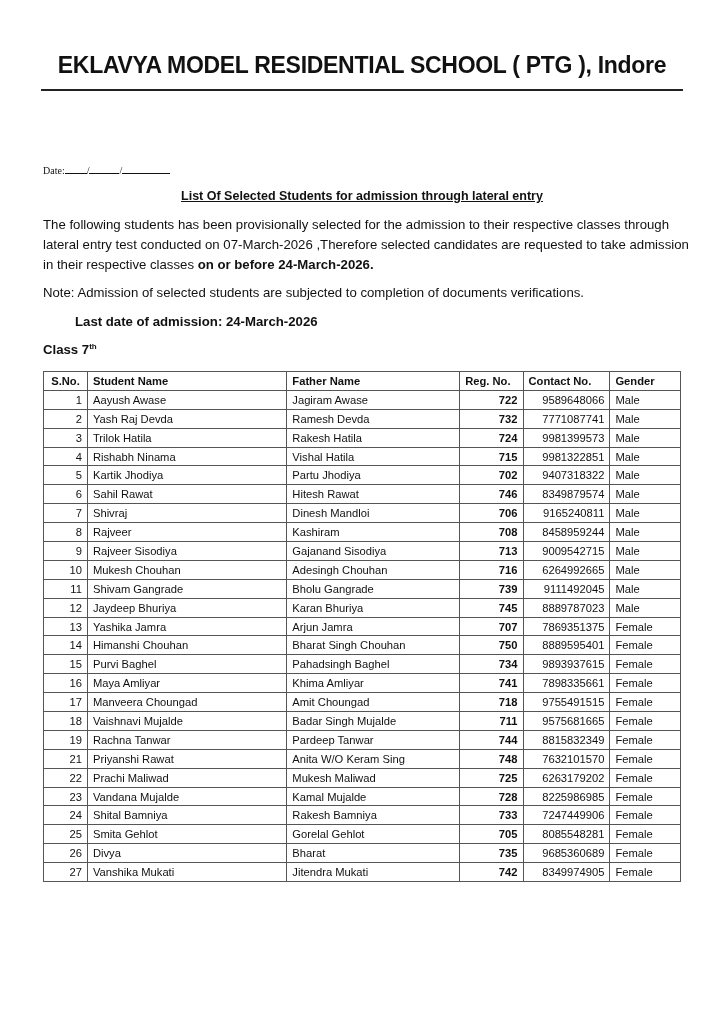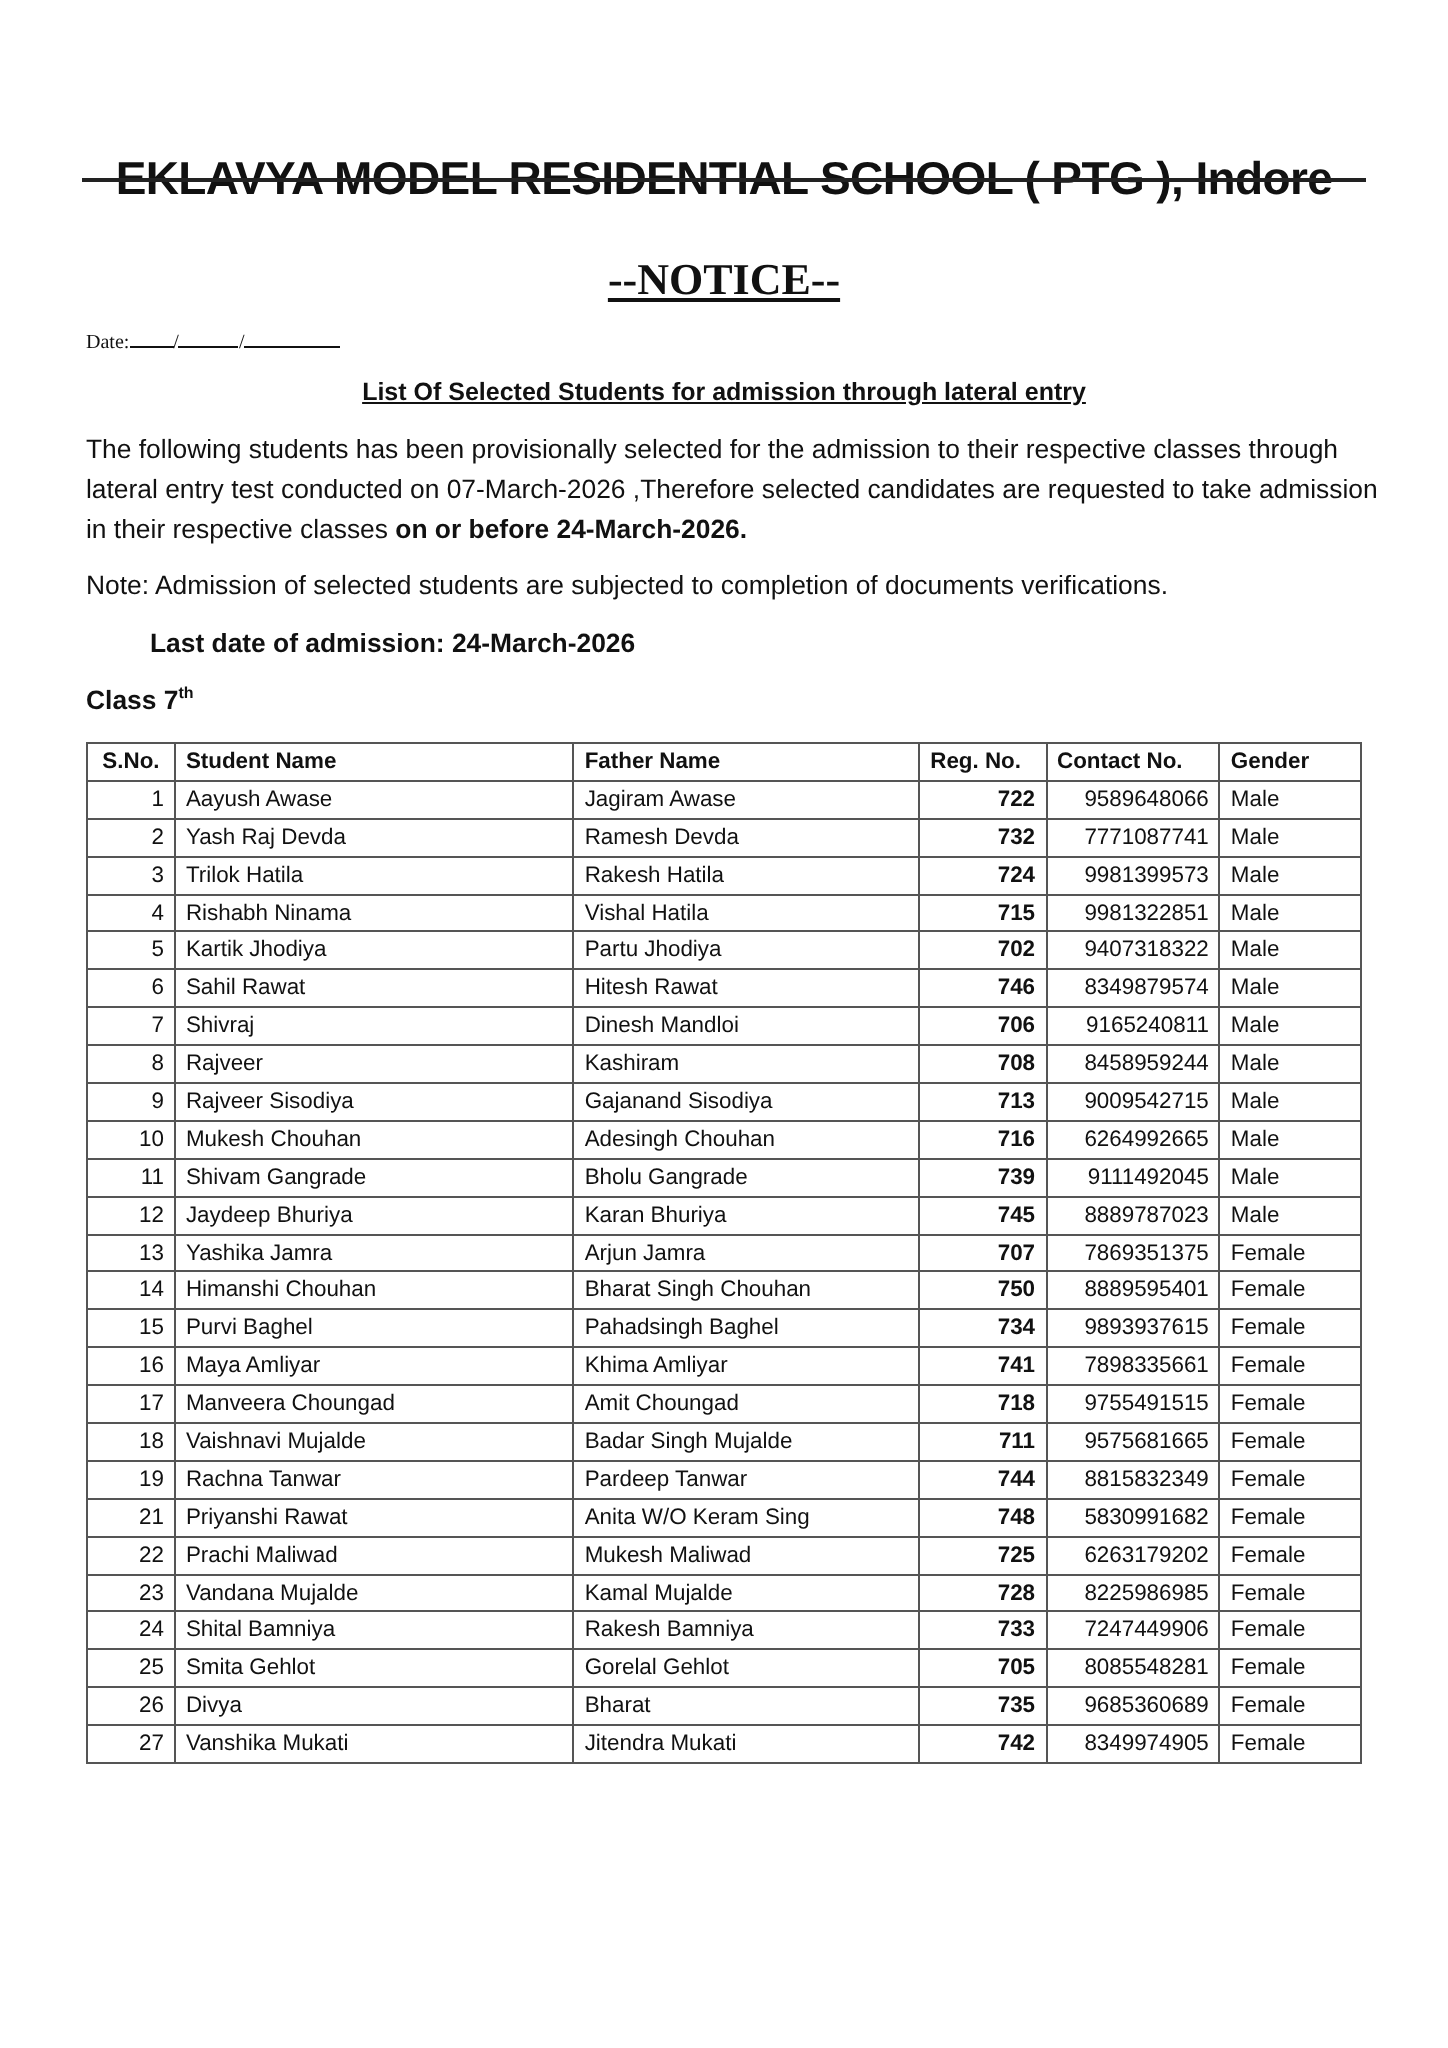--- a/index.html
+++ b/index.html
@@ -1,18 +1,18 @@
 <!DOCTYPE html>
 <html><head>
 <meta charset="utf-8">
 <style>
   html, body { margin: 0; padding: 0; background: #ffffff; }
   body { width: 724px; height: 1024px; position: relative; overflow: hidden; color: #111; font-family: "Liberation Sans", sans-serif; }
   .page { position: absolute; left: 0; top: 0; width: 724px; height: 1024px; }
-  .school-title { position: absolute; left: 0; width: 724px; top: 52px; text-align: center; font-size: 23px; font-weight: bold; letter-spacing: -0.3px; color: #111; font-family: "Liberation Sans", sans-serif; margin-top: 24px; }
+  .school-title { position: absolute; left: 0; width: 724px; top: 52px; text-align: center; font-size: 23px; font-weight: bold; letter-spacing: -0.3px; color: #111; font-family: "Liberation Sans", sans-serif; }
   .title-rule { position: absolute; left: 41px; width: 464px; top: 89px; height: 0; border-top: 2px solid #222; width: 642px; }
   .notice { position: absolute; left: 0; width: 724px; top: 127px; text-align: center; font-family: "Liberation Serif", serif; font-size: 22px; font-weight: bold; }
   .notice span { text-decoration: underline; }
   .date-line { position: absolute; left: 43px; top: 164px; font-family: "Liberation Serif", serif; font-size: 10px; text-align: center; }
   .date-blank { display: inline-block; border-bottom: 1px solid #111; height: 9px; vertical-align: baseline; }
   .list-title { position: absolute; left: 0; width: 724px; top: 189px; text-align: center; font-size: 12.5px; font-weight: bold; }
   .list-title span { text-decoration: underline; }
   .para { position: absolute; left: 43px; width: 650px; top: 215px; font-size: 13.2px; line-height: 20px; }
   .note { position: absolute; left: 43px; top: 285px; font-size: 13.2px; }
   .last-date { position: absolute; left: 43px; top: 314px; font-size: 13.2px; font-weight: bold; padding-left: 32px; }
@@ -29,21 +29,20 @@
   .c-contact { width: 74px; text-align: right; }
   .c-gender { width: 58px; }
 </style>
 </head>
 <body>
 
 <div class="page">
   <div class="school-title">EKLAVYA MODEL RESIDENTIAL SCHOOL ( PTG ), Indore</div>
   <div class="title-rule"></div>
 
-  <div class="notice"><span>--NOTICE--</span></div>
 
   <div class="date-line">
     <span>Date:</span><span class="date-blank" style="width:22px"></span><span>/</span><span class="date-blank" style="width:30px"></span><span>/</span><span class="date-blank" style="width:48px"></span>
   </div>
 
   <div class="list-title"><span>List Of Selected Students for admission through lateral entry</span></div>
 
   <div class="para"><span>The following students has been provisionally selected for the admission to their respective classes through lateral entry test conducted on 07-March-2026 ,Therefore selected candidates are requested to take admission in their respective classes </span><b>on or before 24-March-2026.</b></div>
 
   <div class="note">Note: Admission of selected students are subjected to completion of documents verifications.</div>
@@ -212,21 +211,21 @@
           <td class="c-father">Pardeep Tanwar</td>
           <td class="c-reg">744</td>
           <td class="c-contact">8815832349</td>
           <td class="c-gender">Female</td>
         </tr>
         <tr>
           <td class="c-sno">21</td>
           <td class="c-name">Priyanshi Rawat</td>
           <td class="c-father">Anita W/O Keram Sing</td>
           <td class="c-reg">748</td>
-          <td class="c-contact">5830991682</td>
+          <td class="c-contact">7632101570</td>
           <td class="c-gender">Female</td>
         </tr>
         <tr>
           <td class="c-sno">22</td>
           <td class="c-name">Prachi Maliwad</td>
           <td class="c-father">Mukesh Maliwad</td>
           <td class="c-reg">725</td>
           <td class="c-contact">6263179202</td>
           <td class="c-gender">Female</td>
         </tr>

